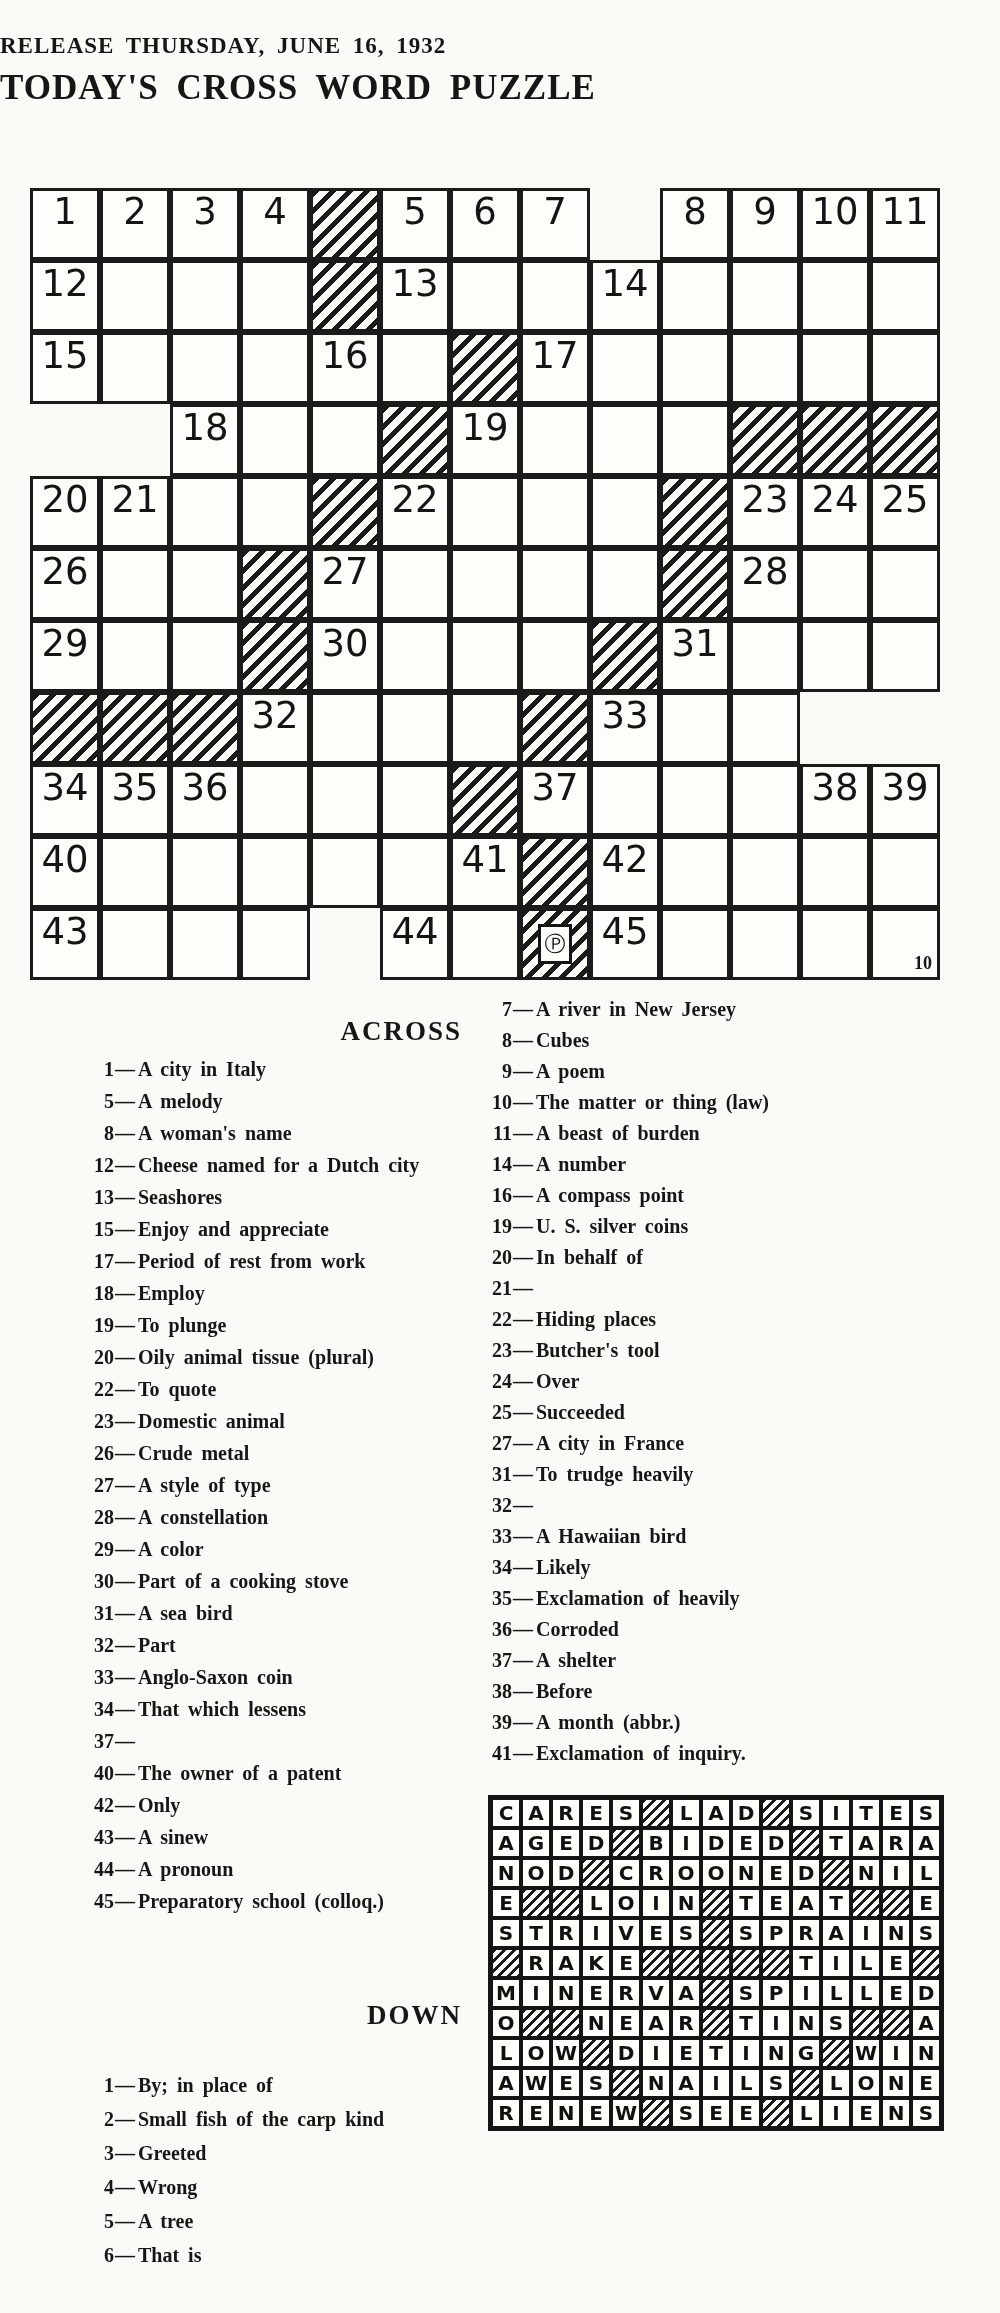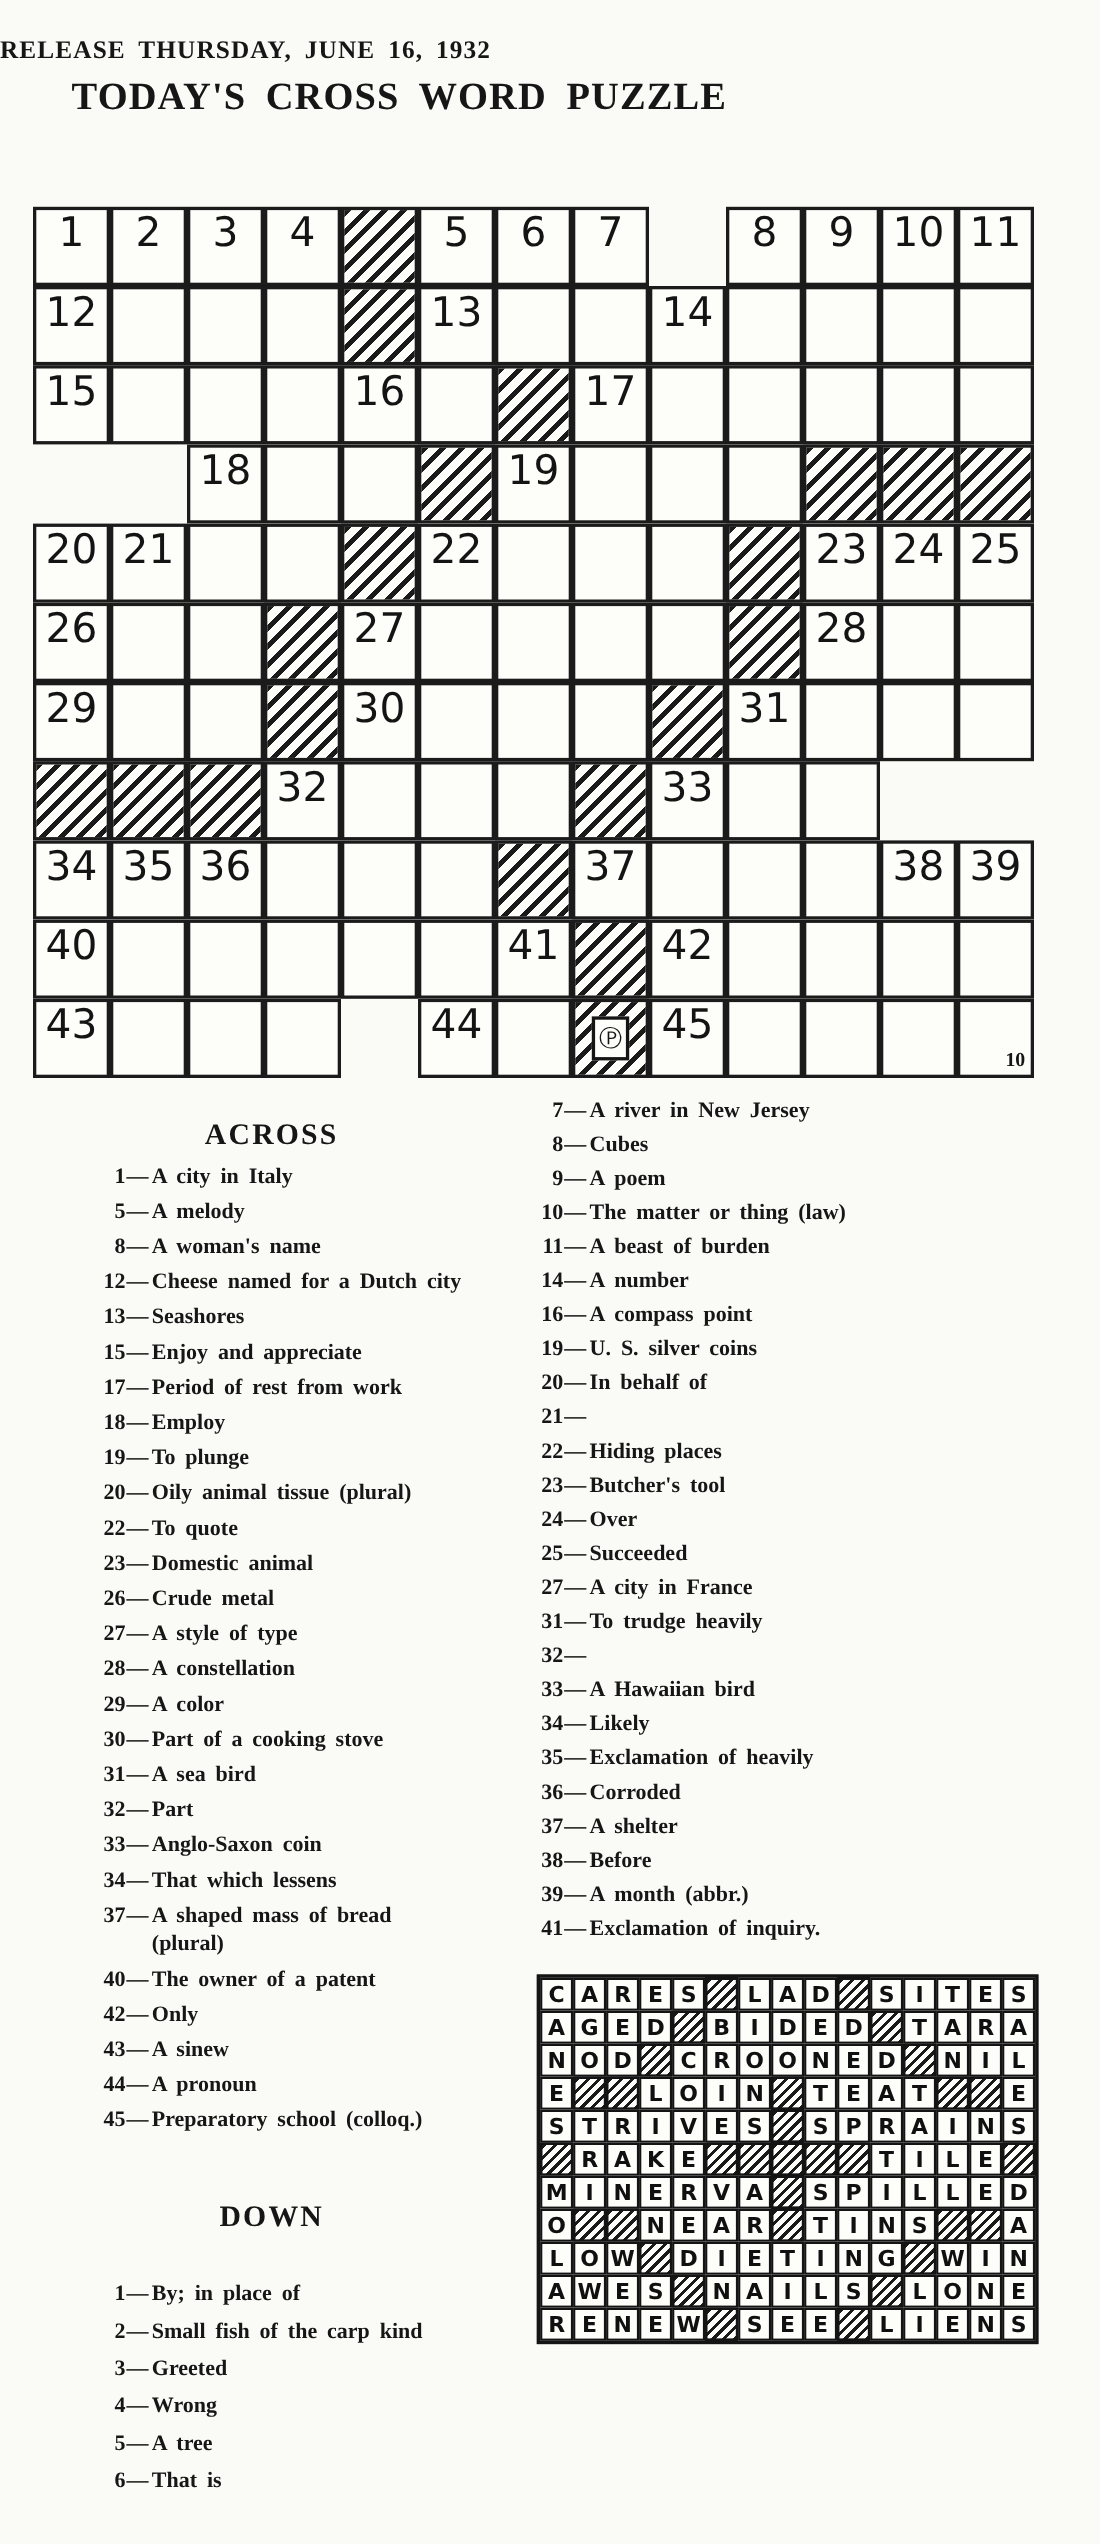--- a/index.html
+++ b/index.html
@@ -7,22 +7,22 @@
     width:1000px;height:2313px;position:relative;overflow:hidden;
     background:#fafaf7;color:#161616;
     font-family:"Liberation Serif", serif;
   }
   
   .release-line{
     position:absolute;top:33px;left:0;width:676px;text-align:left;
     font-size:23px;font-weight:bold;letter-spacing:1px;word-spacing:5px;
   }
   .main-title{
-    position:absolute;top:68px;left:0;width:680px;text-align:center;
-    font-size:35px;font-weight:bold;letter-spacing:1px;word-spacing:8px;padding-left:23px;
+    position:absolute;top:68px;left:0;width:680px;text-align:left;
+    font-size:35px;font-weight:bold;letter-spacing:1px;word-spacing:8px;
   }
   
   .pgrid{
     position:absolute;left:30px;top:188px;
     display:grid;grid-template-columns:repeat(13,70px);grid-auto-rows:72px;
   }
   .pcell{position:relative;box-sizing:border-box;}
   .pcell.w{background:#fdfdfa;border:3px solid #1b1b1b;}
   .pcell.b{
     border:3px solid #1b1b1b;
@@ -39,21 +39,21 @@
     width:28px;height:34px;background:#fdfdfa;border:3px solid #151515;
     display:flex;align-items:center;justify-content:center;
     font-size:21px;font-family:"DejaVu Sans",sans-serif;
   }
   .corner-note{
     position:absolute;right:5px;bottom:3px;font-size:18px;font-weight:bold;
     font-family:"Liberation Serif",serif;
   }
   
   .col-heading{
-    position:absolute;width:430px;text-align:center;
+    position:absolute;width:430px;text-align:right;
     font-size:27px;font-weight:bold;letter-spacing:2px;
   }
   #across-heading{left:32px;top:1016px;}
   #down-heading{left:32px;top:2000px;}
   .clue-list{position:absolute;}
   #across-list{left:32px;top:1056px;width:398px;}
   #down-list-left{left:32px;top:2072px;width:430px;}
   #down-list-right{left:438px;top:996px;width:560px;}
   .clue{display:flex;align-items:flex-start;margin-bottom:6px;
     font-size:20px;font-weight:bold;line-height:26px;word-spacing:4px;}
@@ -428,21 +428,20 @@
       <span class="ctext">Anglo-Saxon coin</span>
     </div>
     <div class="clue">
       <span class="cnum">34</span>
       <span class="cdash">—</span>
       <span class="ctext">That which lessens</span>
     </div>
     <div class="clue">
       <span class="cnum">37</span>
       <span class="cdash">—</span>
-      <span class="ctext">A shaped mass of bread (plural)</span>
     </div>
     <div class="clue">
       <span class="cnum">40</span>
       <span class="cdash">—</span>
       <span class="ctext">The owner of a patent</span>
     </div>
     <div class="clue">
       <span class="cnum">42</span>
       <span class="cdash">—</span>
       <span class="ctext">Only</span>

